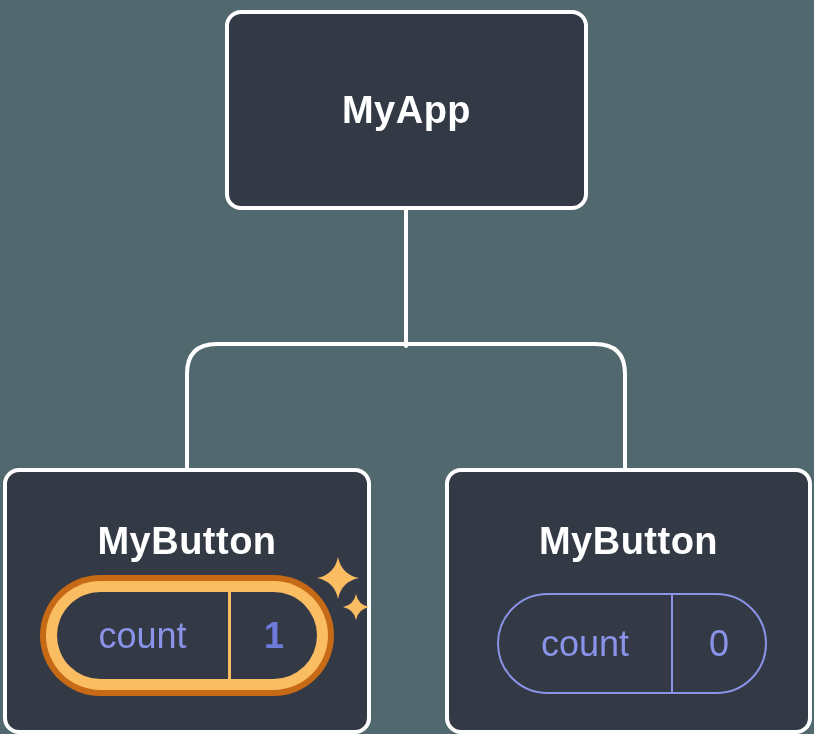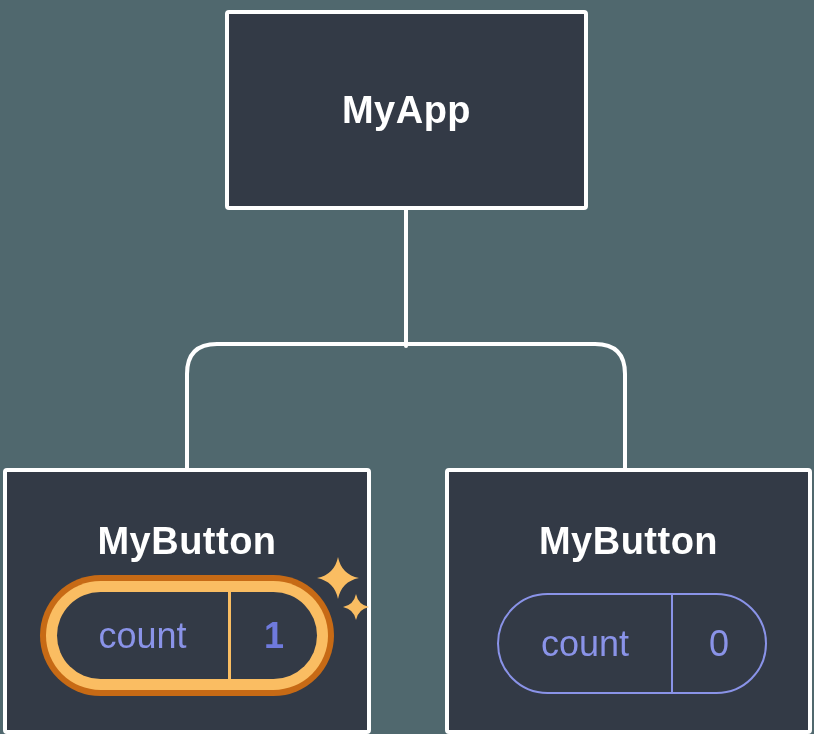--- a/index.html
+++ b/index.html
@@ -14,21 +14,21 @@
   .connectors {
     position: absolute;
     left: 0; top: 0;
     width: 814px; height: 734px;
     pointer-events: none;
   }
   .card {
     position: absolute;
     background: #333A46;
     border: 4px solid #FFFFFF;
-    border-radius: 4px;
+    border-radius: 16px;
     box-sizing: border-box;
   }
   .card-root {
     left: 225px; top: 10px;
     width: 363px; height: 200px;
     display: flex; align-items: center; justify-content: center;
   }
   .card-child-left  { left: 3px;   top: 468px; width: 368px; height: 266px; }
   .card-child-right { left: 445px; top: 468px; width: 367px; height: 266px; }
   .node-title {

